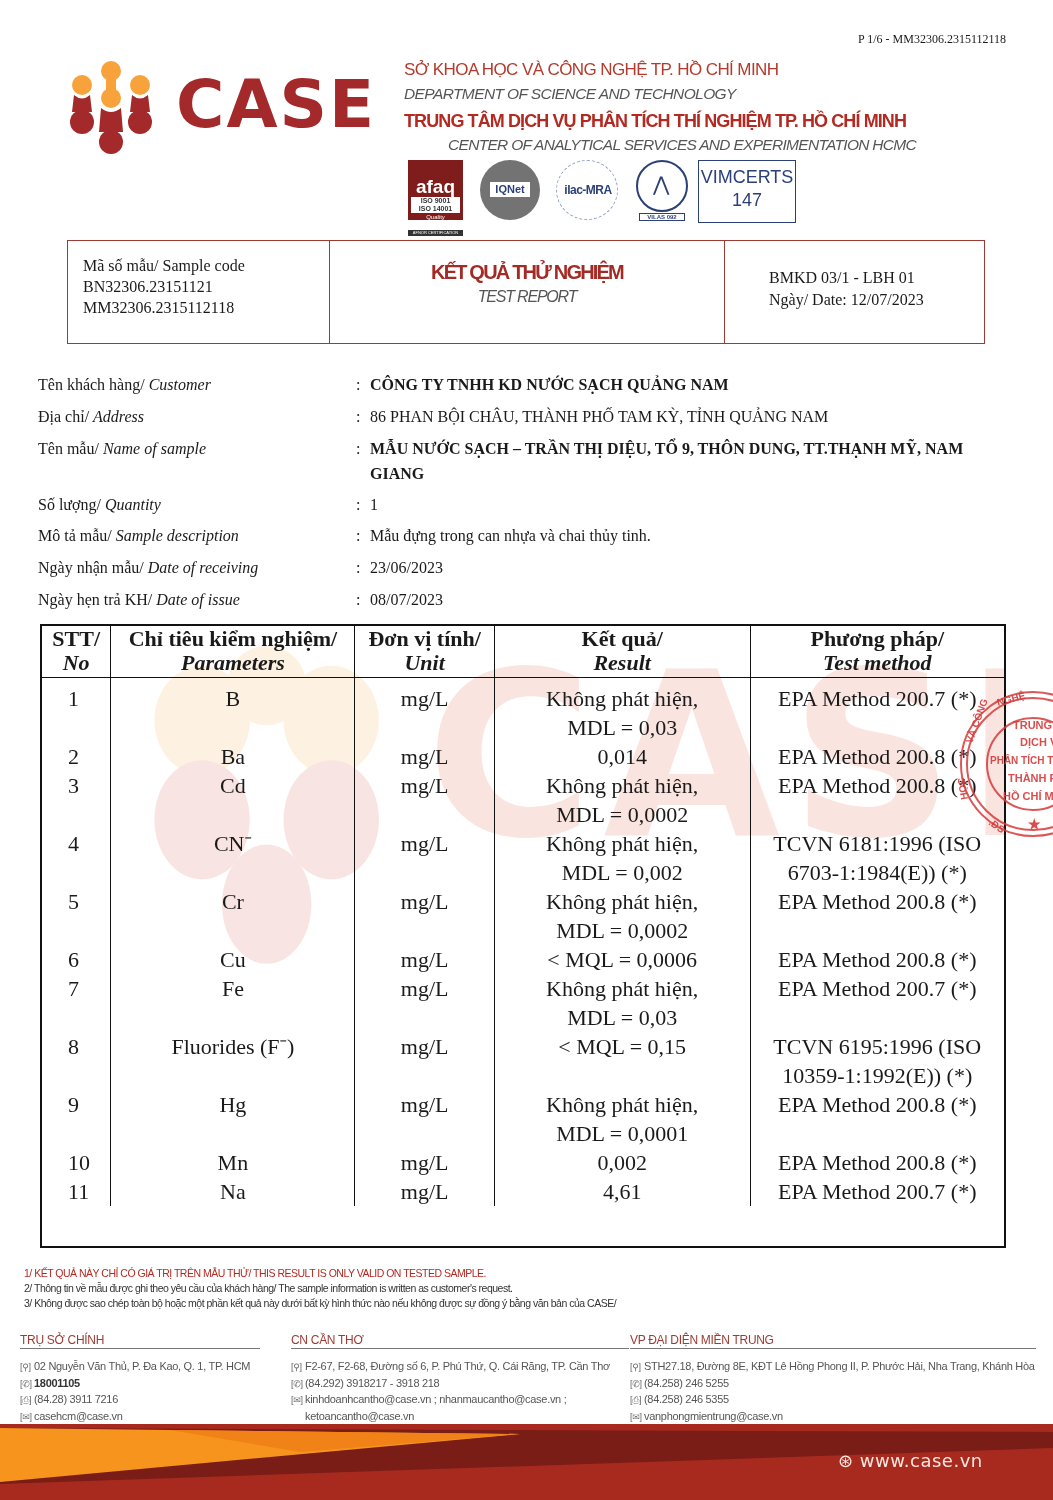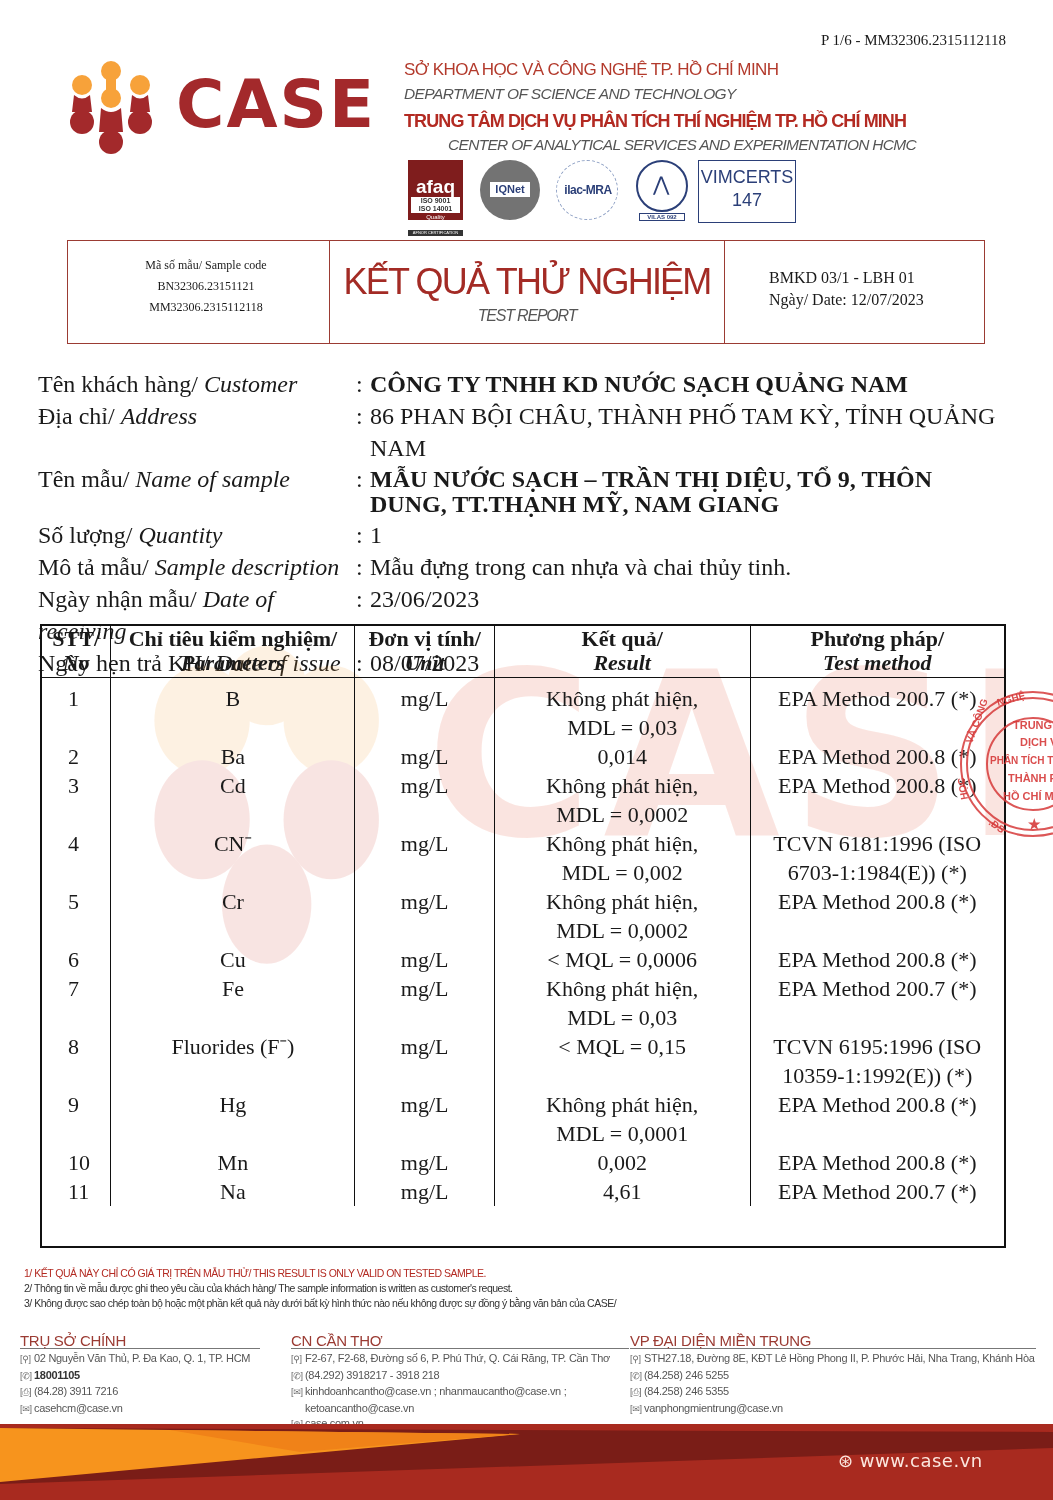--- a/index.html
+++ b/index.html
@@ -1,19 +1,19 @@
 <!DOCTYPE html>
 <html><head>
 <meta charset="utf-8">
 <style>
   * { box-sizing: border-box; margin: 0; padding: 0; }
   html, body { width: 1053px; height: 1500px; background: #fff; overflow: hidden; }
   body { position: relative; font-family: "Liberation Serif", serif; color: #1a1a1a; }
 
-  .page-ref { position: absolute; top: 32px; left: 780px; width: 226px; text-align: right; font-size: 15px; }
+  .page-ref { position: absolute; top: 32px; left: 780px; width: 226px; text-align: right; font-size: 12px; }
 
   
   .logo { position: absolute; left: 68px; top: 60px; width: 300px; height: 100px; }
   .logo svg { position: absolute; left: 0; top: 0; }
   .logo-word { position: absolute; left: 108px; top: 6px; font-family: "DejaVu Sans", sans-serif; font-weight: bold; font-size: 66px; letter-spacing: 2px; color: #a3292b; }
 
   
   .agency { position: absolute; left: 404px; top: 60px; width: 620px; font-family: "Liberation Sans", sans-serif; }
   .agency .l1 { font-size: 17px; color: #b33a2c; letter-spacing: -0.6px; height: 25px; }
   .agency .l2 { font-size: 15.5px; font-style: italic; color: #555; letter-spacing: -0.6px; height: 26px; }
@@ -36,28 +36,28 @@
   .vilas .tri { position: absolute; left: 17px; top: 12px; font-size: 20px; color: #2b3f78; font-family: "DejaVu Sans", sans-serif; }
   .vilas .tag { position: absolute; left: 3px; top: 53px; width: 46px; border: 1px solid #2b3f78; font-family: "Liberation Sans", sans-serif; font-size: 6px; font-weight: bold; text-align: center; color: #2b3f78; }
   .vimcerts { left: 290px; top: 0; width: 98px; height: 63px; border: 1.5px solid #2b3f78; font-family: "Liberation Sans", sans-serif; color: #2b3f78; text-align: center; padding-top: 6px; }
   .vimcerts .v1 { font-size: 18px; }
   .vimcerts .v2 { font-size: 18px; margin-top: 2px; }
 
   
   .title-box { position: absolute; left: 67px; top: 240px; width: 918px; height: 104px; border: 1.5px solid #9b3b33; display: flex; }
   .tb-col { border-right: 1.5px solid #9b3b33; height: 100%; }
   .tb-col:last-child { border-right: none; }
-  .tb-left { width: 262px; padding: 14px 0 0 15px; font-size: 12px; line-height: 21px; text-align: center; }
+  .tb-left { width: 262px; padding: 14px 0 0 15px; font-size: 16px; line-height: 21px; }
   .tb-mid { width: 395px; text-align: center; padding-top: 20px; }
-  .tb-mid .t1 { font-family: "Liberation Sans", sans-serif; font-size: 36px; font-weight: normal; color: #a32b25; letter-spacing: -1.8px; }
+  .tb-mid .t1 { font-family: "Liberation Sans", sans-serif; font-size: 20px; font-weight: bold; color: #a32b25; letter-spacing: -1.8px; }
   .tb-mid .t2 { font-family: "Liberation Sans", sans-serif; font-size: 16px; font-style: italic; color: #555; letter-spacing: -1.2px; margin-top: 4px; }
   .tb-right { flex: 1; padding: 26px 0 0 44px; font-size: 16px; line-height: 22px; }
 
   
-  .info { position: absolute; left: 38px; top: 369px; width: 980px; font-size: 24px; }
+  .info { position: absolute; left: 38px; top: 369px; width: 980px; font-size: 16px; }
   .info-row { display: flex; line-height: 31.8px; }
   .info-label { width: 318px; flex: none; }
   .info-label i { font-style: italic; }
   .info-colon { width: 14px; flex: none; }
   .info-val { flex: 1; }
   .info-val.b { font-weight: bold; line-height: 25px; padding-top: 3px; }
   .info-row.tall { line-height: 25px; padding-bottom: 3px; }
 
   
   .results { position: absolute; left: 40px; top: 624px; width: 966px; height: 624px; border: 2px solid #111; }
@@ -78,21 +78,21 @@
 
   .stamp { position: absolute; left: 958px; top: 684px; width: 120px; height: 160px; pointer-events: none; }
 
   
   .notes { position: absolute; left: 24px; top: 1266px; width: 700px; font-family: "Liberation Sans", sans-serif; font-size: 10.5px; letter-spacing: -0.5px; line-height: 15px; color: #333; }
   .notes .n1 { color: #b32a22; }
 
   
   .offices { position: absolute; top: 1334px; left: 0; width: 1053px; font-family: "Liberation Sans", sans-serif; font-size: 11px; color: #555; letter-spacing: -0.3px; }
   .office { position: absolute; top: 0; }
-  .office-title { color: #9b3b33; font-size: 15px; text-transform: uppercase; border-bottom: 1px solid #777; line-height: 13px; padding-bottom: 1px; margin-bottom: 2px; }
+  .office-title { color: #9b3b33; font-size: 12px; text-transform: uppercase; border-bottom: 1px solid #777; line-height: 13px; padding-bottom: 1px; margin-bottom: 10px; }
   .office-line { line-height: 15.5px; white-space: nowrap; }
   .office-line .ic { display: inline-block; width: 14px; font-size: 9px; color: #666; }
   .office-line b { color: #333; }
 
   .footer-band { position: absolute; left: 0; top: 1424px; width: 1053px; height: 76px; }
   .website { position: absolute; left: 838px; top: 1450px; font-family: "DejaVu Sans", sans-serif; font-size: 18px; color: #fbe7df; letter-spacing: 0.5px; }
 </style>
 </head>
 <body>
 

